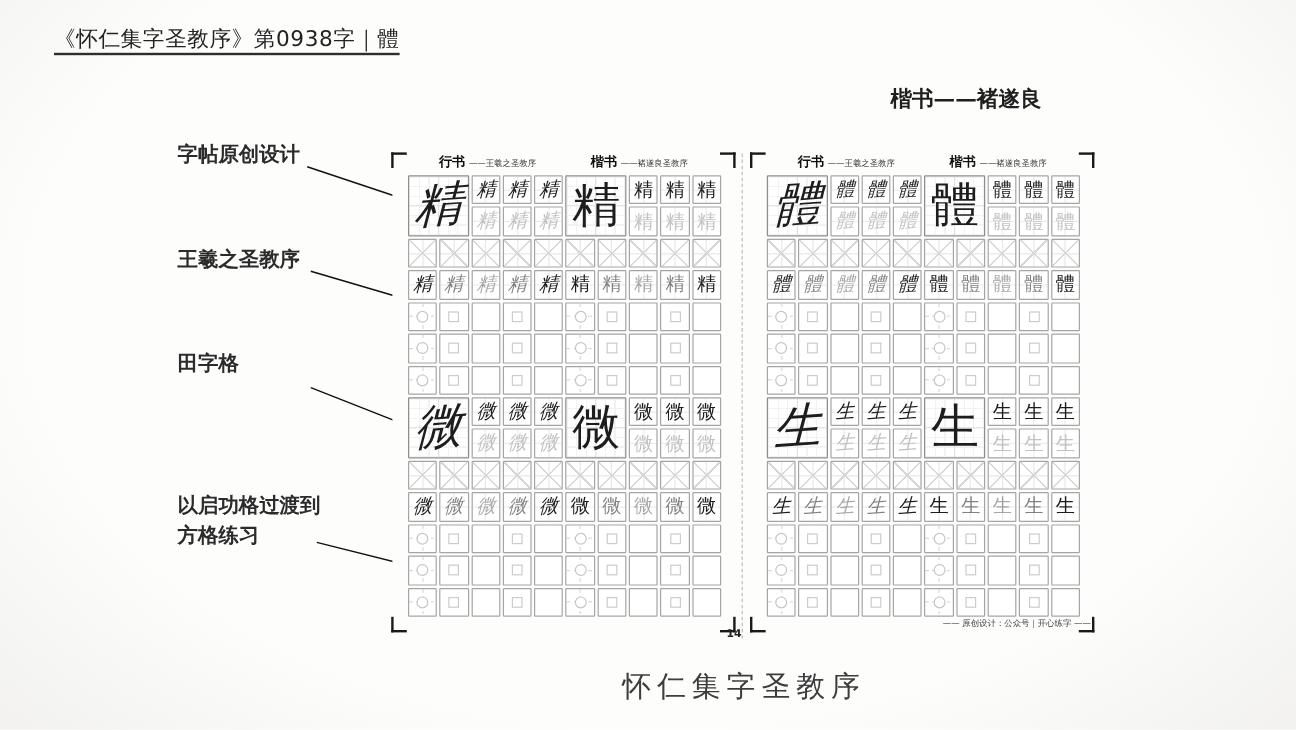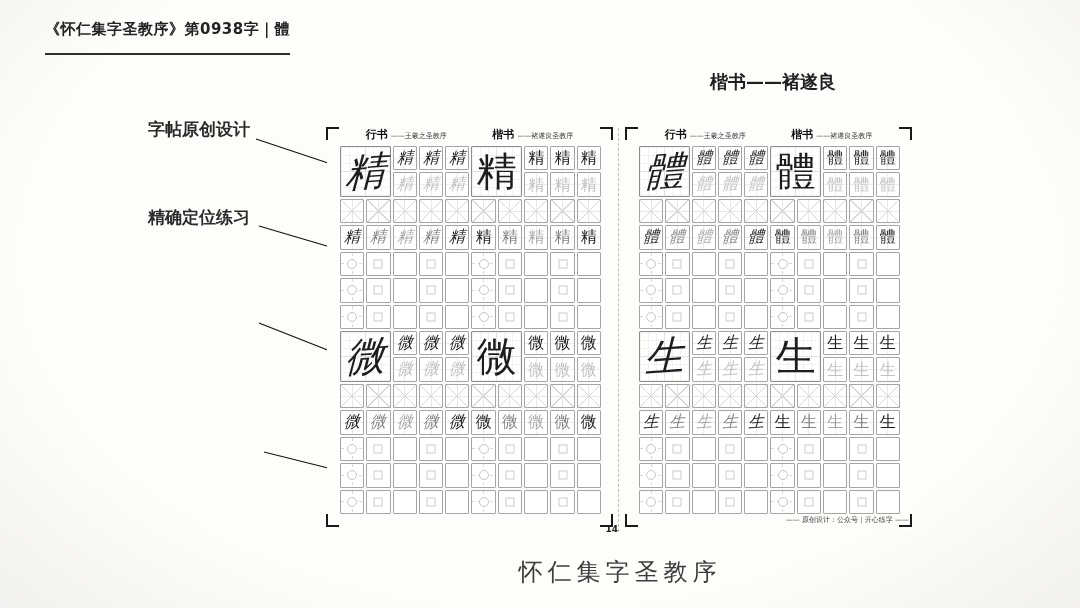--- a/index.html
+++ b/index.html
@@ -2,28 +2,28 @@
 <html><head>
 <meta charset="utf-8">
 <style>
   html,body{margin:0;padding:0;}
   #slide{
     position:relative;width:1080px;height:608px;overflow:hidden;
     background:radial-gradient(ellipse 95% 115% at 50% 42%, #fdfdfc 50%, #ecebe8 85%, #dcdbd7 100%);
     font-family:"DejaVu Sans","Liberation Sans",sans-serif;
   }
   .title{
-    position:absolute;left:45px;top:20px;font-size:15px;font-weight:700;color:#232323;
-    border-bottom:2px solid #2e2e2e;padding-bottom:14px;letter-spacing:.5px;
+    position:absolute;left:45px;top:20px;font-size:18px;font-weight:400;color:#232323;
+    border-bottom:2px solid #2e2e2e;padding-bottom:0;letter-spacing:.5px;
   }
   .col-header{
     position:absolute;top:70px;width:230px;text-align:center;
     font-family:"DejaVu Serif","Liberation Serif",serif;font-size:18px;font-weight:700;color:#1f1f1f;
   }
-  #ch-xing{left:345px;} #ch-kai{left:658px;}
+  #ch-xing{left:345px;} #ch-kai{left:690px;}
   .annot{position:absolute;left:148px;font-size:17px;font-weight:700;color:#2b2b2b;line-height:25px;}
   .arrows{position:absolute;left:0;top:0;pointer-events:none;}
   .gutter{position:absolute;left:618px;top:128px;height:404px;width:0;border-left:1px dashed #bcbcbc;}
   .page{position:absolute;top:124px;width:285px;height:408px;background:#fdfdfc;}
   #page0{left:327px;} #page1{left:626px;}
   .cm{position:absolute;width:11px;height:11px;}
   .cm.tl{left:-1px;top:3px;border-top:2px solid #191919;border-left:2px solid #191919;}
   .cm.tr{right:-1px;top:3px;border-top:2px solid #191919;border-right:2px solid #191919;}
   .cm.bl{left:-1px;bottom:5px;border-bottom:2px solid #191919;border-left:2px solid #191919;}
   .cm.br{right:-1px;bottom:5px;border-bottom:2px solid #191919;border-right:2px solid #191919;}
@@ -92,25 +92,28 @@
 <div id="slide">
 
   <div class="title">《怀仁集字圣教序》第0938字｜體</div>
 
   <div class="col-header" id="ch-kai">楷书——褚遂良</div>
 
   <div class="annot" style="top:117px">
     <div>字帖原创设计</div>
   </div>
   <div class="annot" style="top:205px">
-    <div>精确定位练习</div>
+    <div>王羲之圣教序</div>
   </div>
   <div class="annot" style="top:291px">
+    <div>田字格</div>
   </div>
   <div class="annot" style="top:410px">
+    <div>以启功格过渡到</div>
+    <div>方格练习</div>
   </div>
 
   <svg class="arrows" width="1080" height="608">
     <defs>
       <marker id="ah" markerWidth="7" markerHeight="6" refX="5.5" refY="2.2" orient="auto">
         <path d="M0,0 L6,2.2 L0,4.4 z" fill="#111"></path>
       </marker>
     </defs>
     <line x1="256" y1="139" x2="349" y2="170" stroke="#111" stroke-width="1.2" marker-end="url(#ah)"></line>
     <line x1="259" y1="226" x2="354" y2="254" stroke="#111" stroke-width="1.2" marker-end="url(#ah)"></line>

